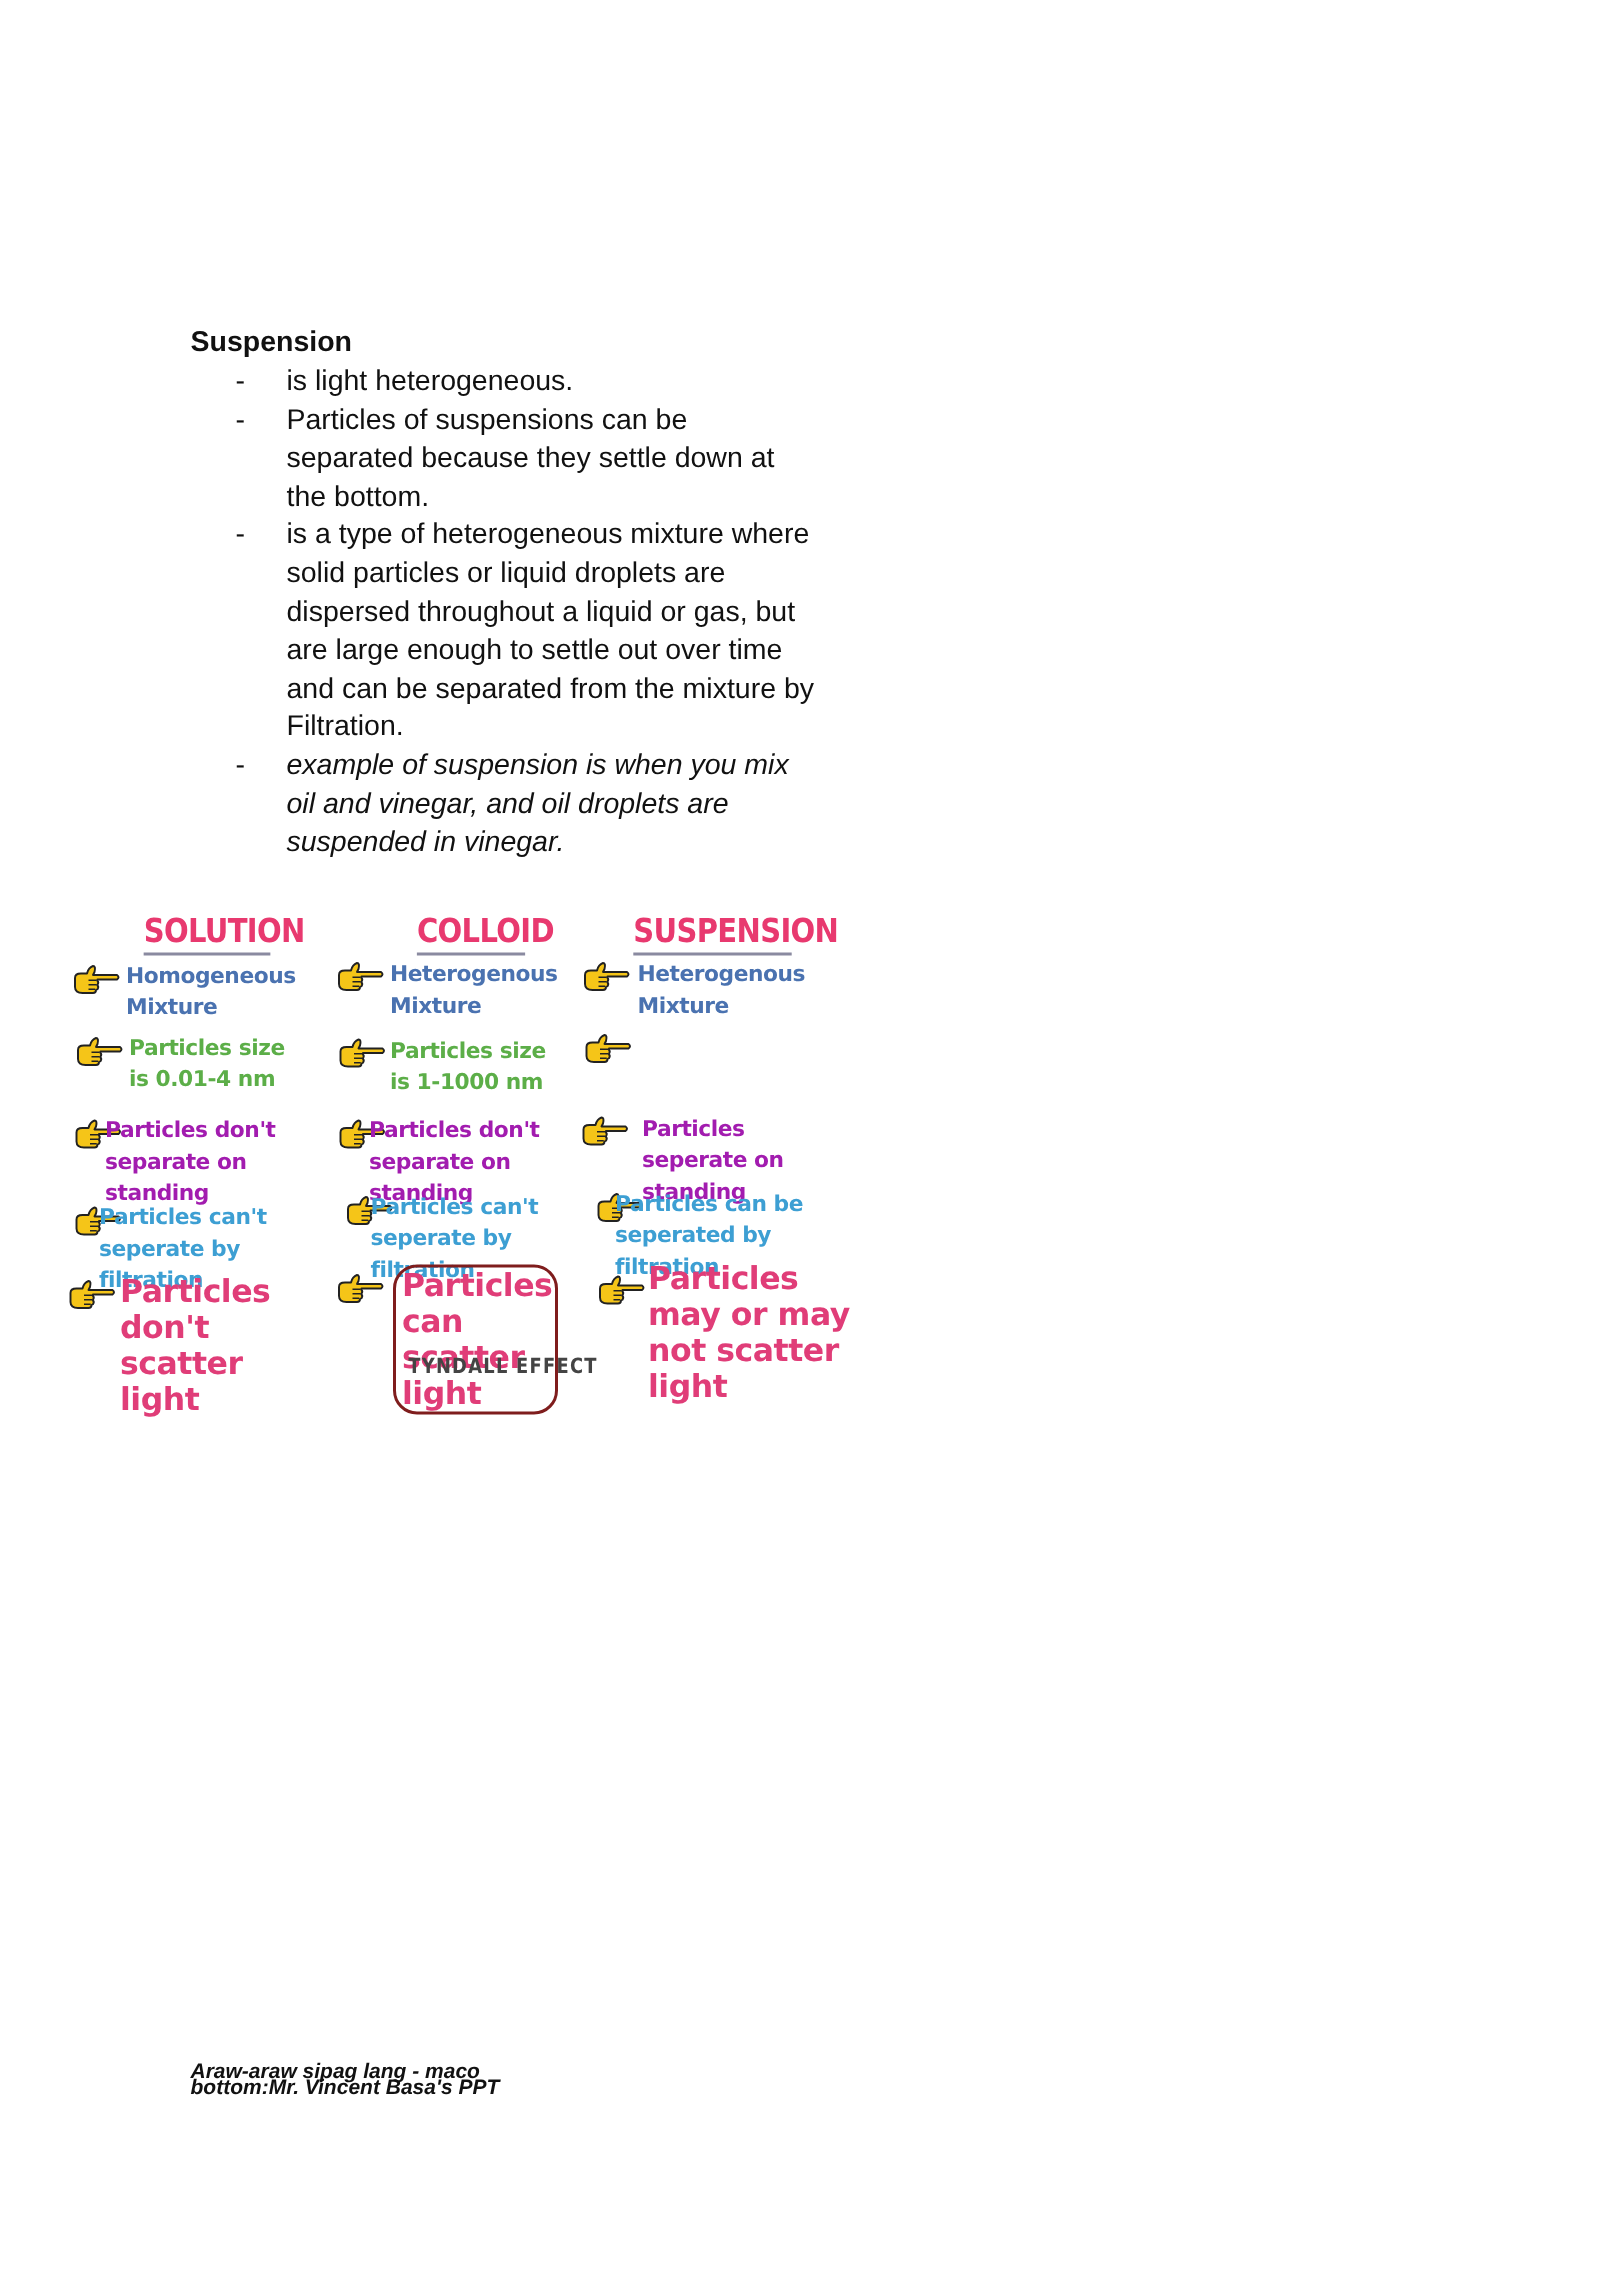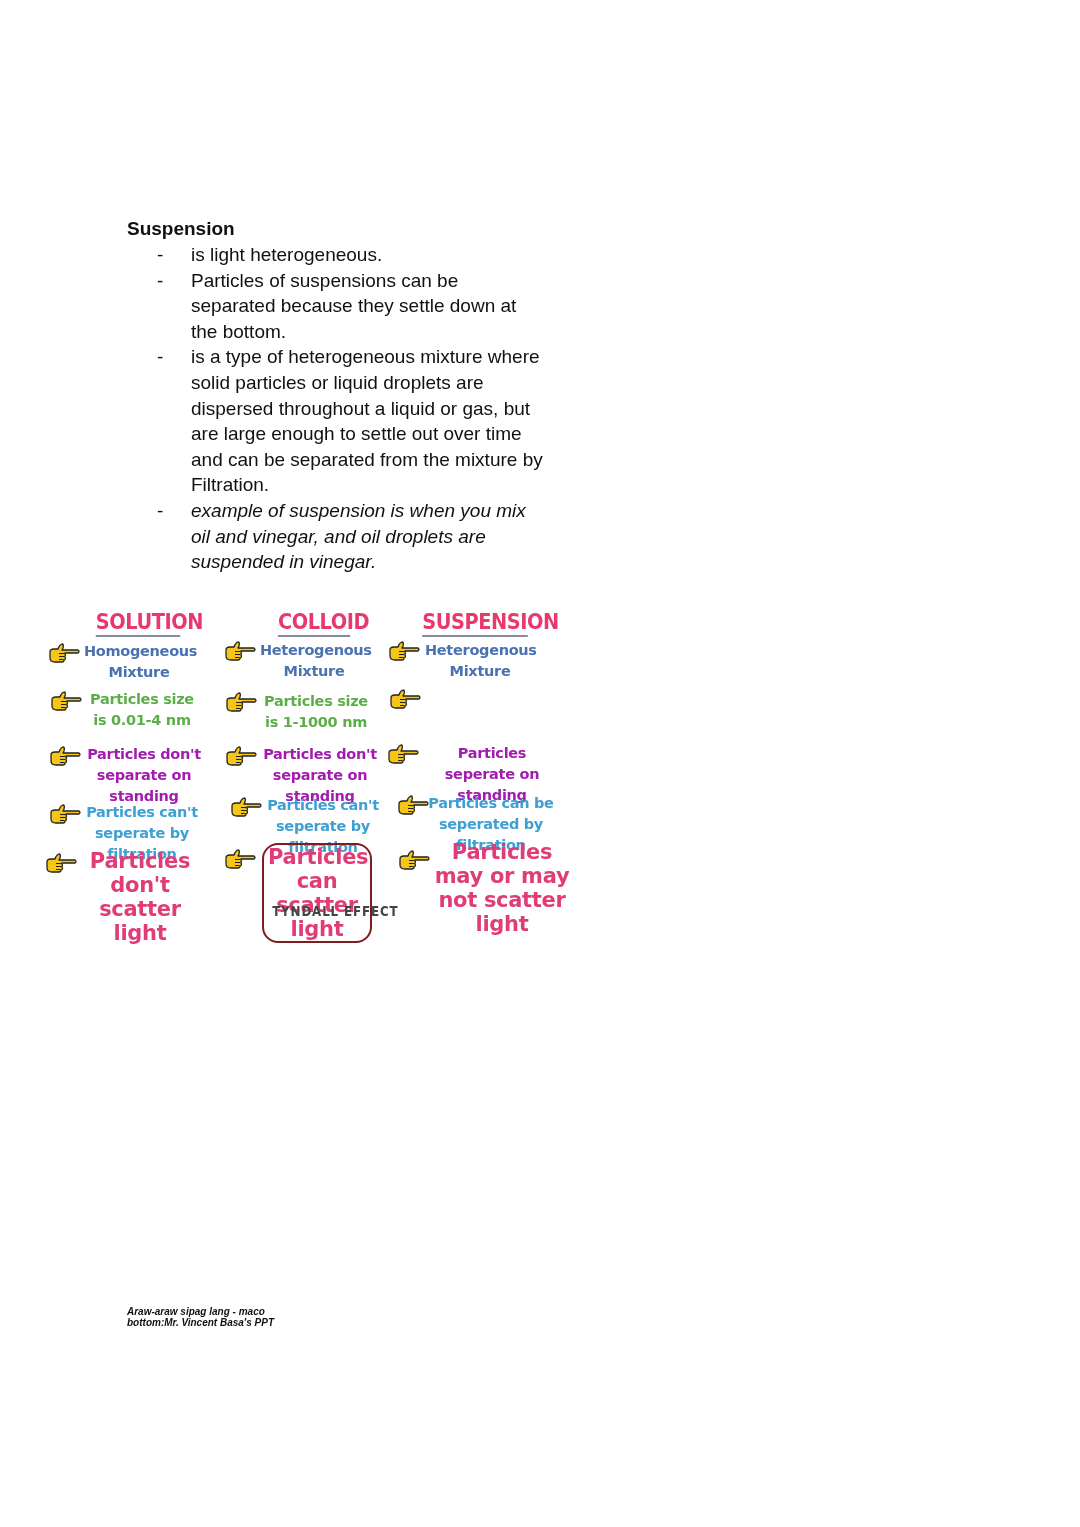--- a/index.html
+++ b/index.html
@@ -6,31 +6,31 @@
   body { width: 1080px; height: 1527px; position: relative; overflow: hidden; font-family: "Liberation Sans", sans-serif; color: #111; }
   .notes { position: absolute; left: 127px; top: 216px; width: 420px; }
   .notes h2 { margin: 0; font-size: 19px; font-weight: bold; line-height: 26px; }
   .notes ul { list-style: none; margin: 0; padding: 0; }
   .notes li { position: relative; padding-left: 64px; font-size: 19px; line-height: 25.6px; }
   .notes li .dash { position: absolute; left: 30px; top: 0; }
   .notes li.italic .txt { font-style: italic; }
 
   .table-img { position: absolute; left: 40px; top: 603px; width: 540px; height: 318px; }
   .col-head { position: absolute; top: 6px; font-family: "DejaVu Sans", sans-serif; font-weight: bold; font-size: 22px; color: #e8396f; letter-spacing: -0.5px; padding-bottom: 1px; border-bottom: 2px solid #8a8aa0; text-align: center; transform: scaleX(0.88); transform-origin: center; }
-  .cell { position: absolute; font-family: "DejaVu Sans", sans-serif; font-weight: bold; text-align: center; font-size: 14.5px; line-height: 21px; letter-spacing: -0.3px; }
+  .cell { position: absolute; font-family: "DejaVu Sans", sans-serif; font-weight: bold; text-align: left; font-size: 14.5px; line-height: 21px; letter-spacing: -0.3px; }
   .hand { position: absolute; width: 32px; height: 22px; }
   .c-blue { color: #4a72b0; }
   .c-green { color: #5cae48; }
   .c-orange { color: #a21caf; }
   .c-cyan { color: #3d9fd3; }
   .c-pink { color: #e03d78; font-size: 21px; line-height: 24px; }
   .boxed { border: 2px solid #7f1d1d; border-radius: 16px; padding: 0 4px; }
   .tyndall { position: absolute; left: 221px; top: 300px; font-family: "DejaVu Sans", sans-serif; font-weight: bold; font-size: 14px; color: #444; letter-spacing: 1px; height: 16px; overflow: hidden; transform: scaleX(0.85); }
 
-  .footer { position: absolute; left: 127px; top: 1306px; font-size: 10px; font-style: italic; font-weight: bold; line-height: 11px; }
+  .footer { position: absolute; left: 127px; top: 1375px; font-size: 14px; font-style: italic; font-weight: bold; line-height: 11px; }
 </style>
 </head>
 <body>
 
 <div class="notes">
   <h2>Suspension</h2>
   <ul>
     <li><span class="dash">-</span><span class="txt">is light heterogeneous.</span></li>
     <li><span class="dash">-</span><span class="txt">Particles of suspensions can be separated because they settle down at the bottom.</span></li>
     <li><span class="dash">-</span><span class="txt">is a type of heterogeneous mixture where solid particles or liquid droplets are dispersed throughout a liquid or gas, but are large enough to settle out over time and can be separated from the mixture by Filtration.</span></li>

